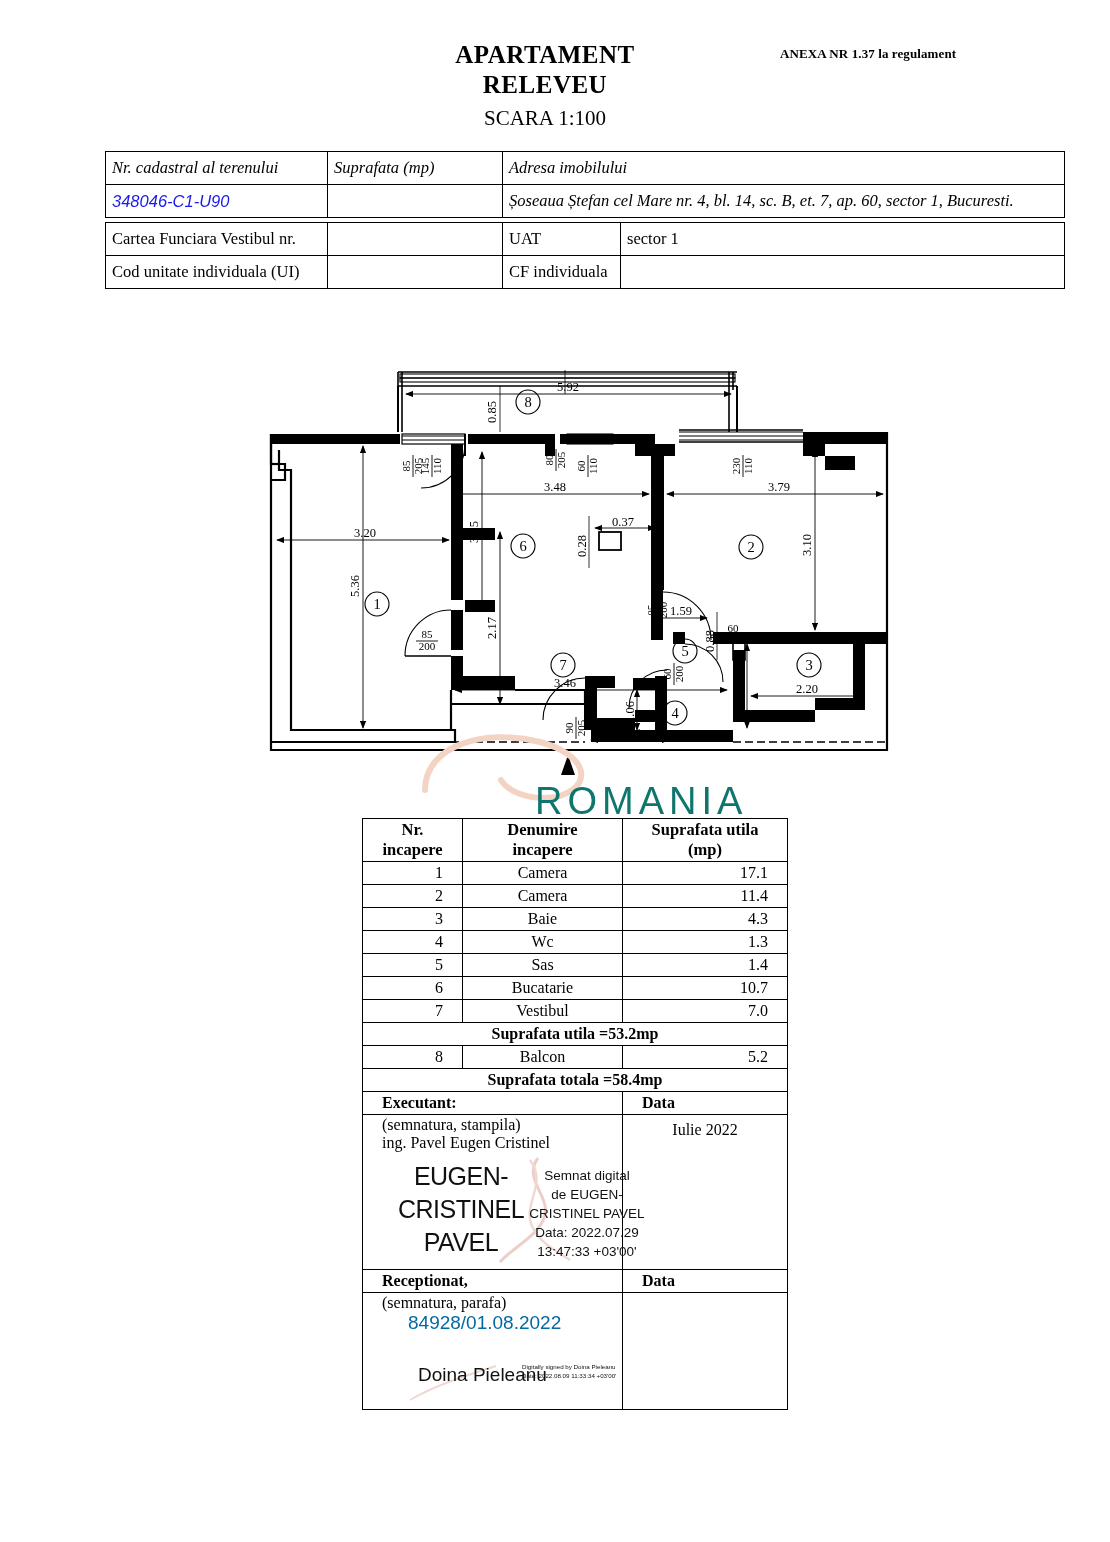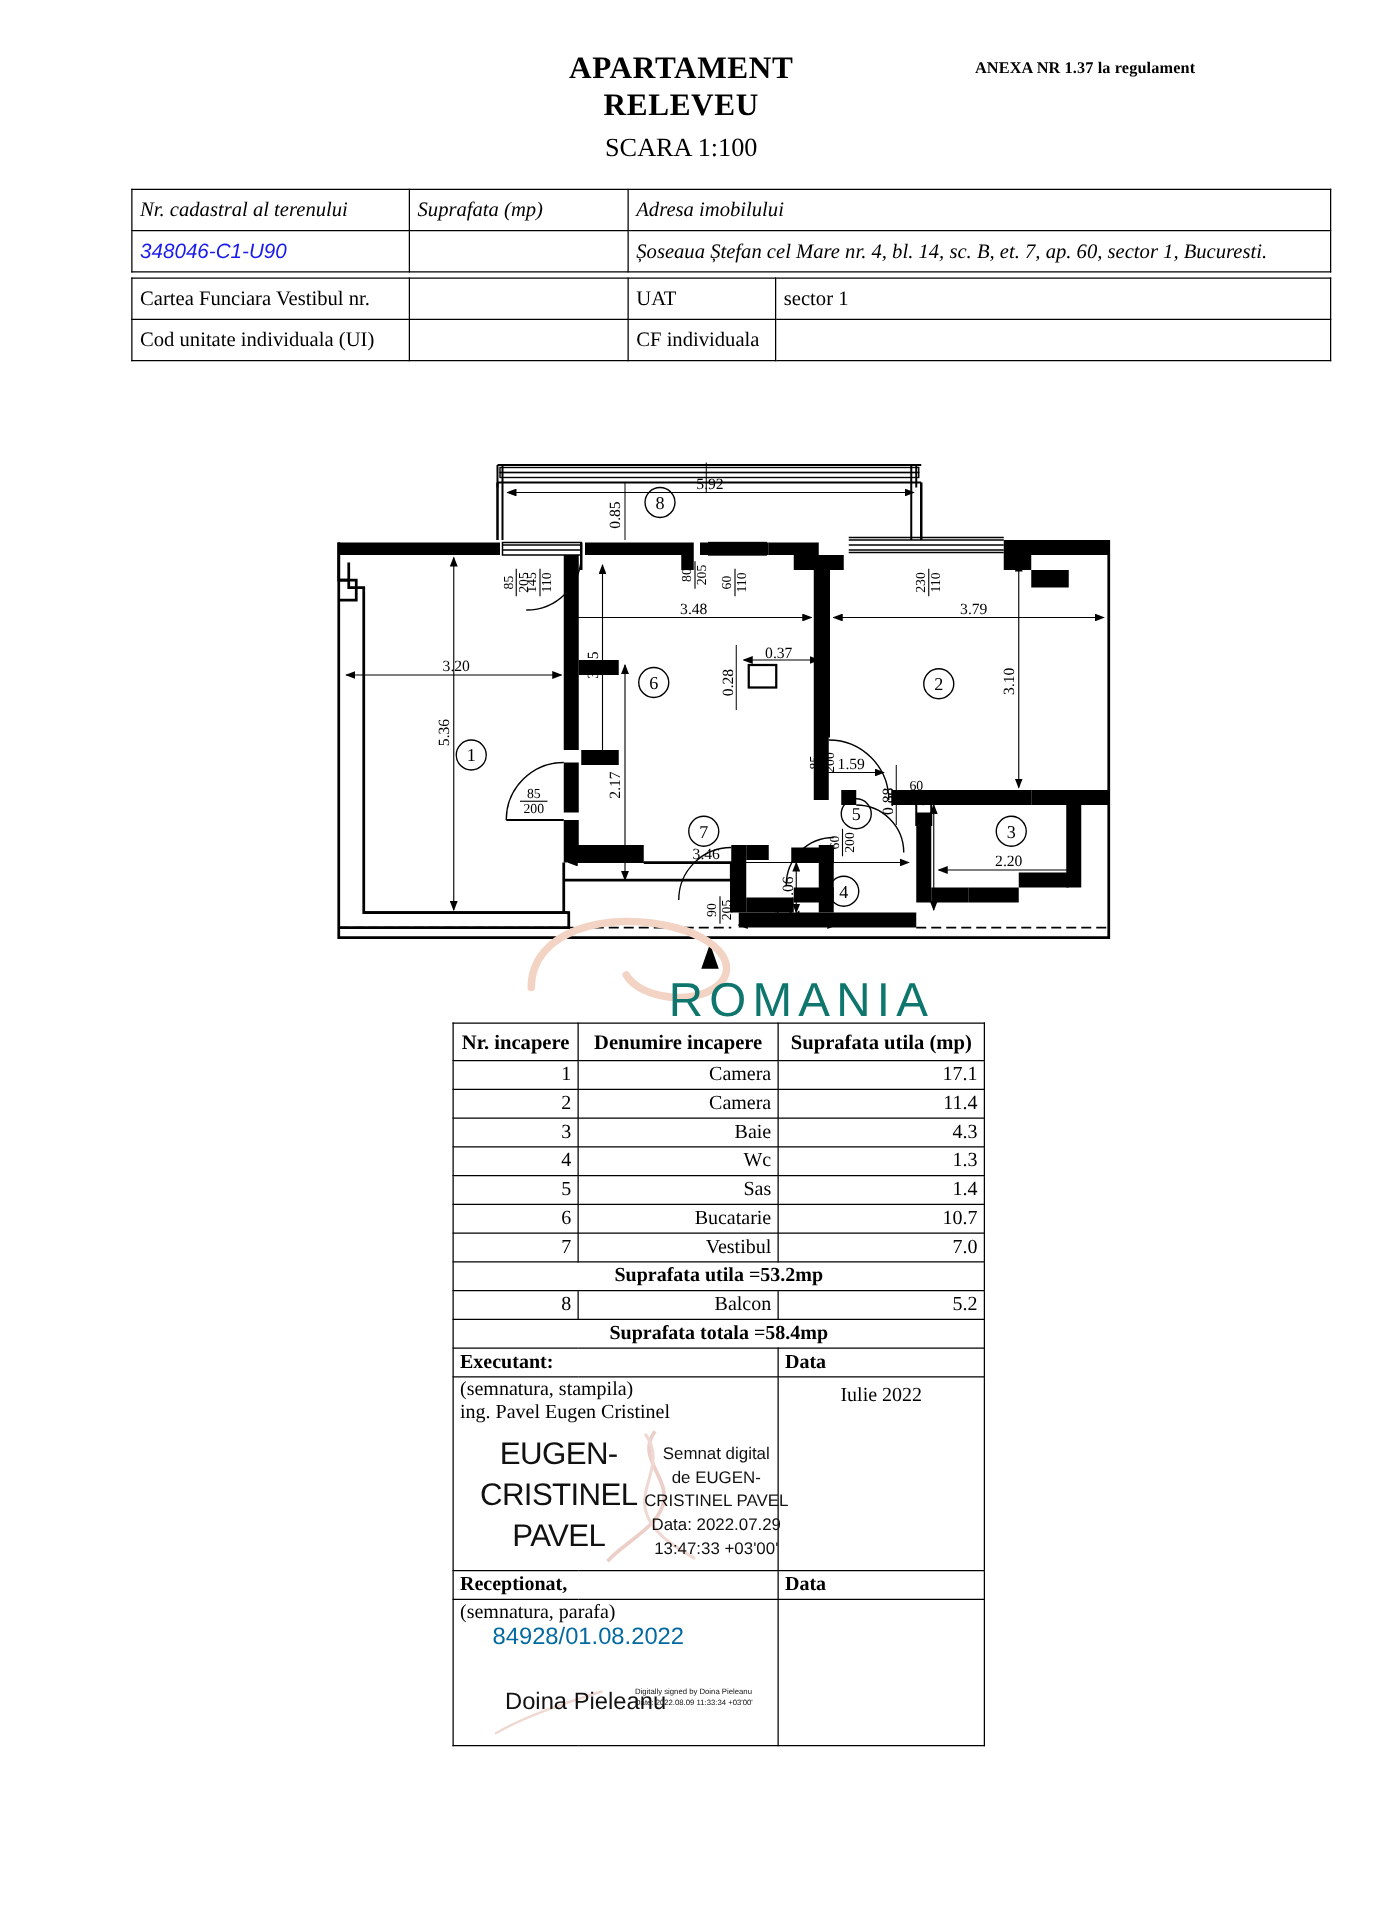--- a/index.html
+++ b/index.html
@@ -47,24 +47,24 @@
   #wm-text {
     position:absolute; left:120px; top:90px;
     font-family:"Liberation Sans", sans-serif;
     font-size:38px; letter-spacing:5px; color:#0f766e; font-weight:300;
   }
 
   
   #tbl-rooms { position:absolute; left:362px; top:818px; width:425px;
                border-collapse:collapse; table-layout:fixed; }
   #tbl-rooms td, #tbl-rooms th { border:1.4px solid #000; font-size:16px;
-            padding:1px 5px; height:23px; vertical-align:middle; }
+            padding:1px 19px; height:23px; vertical-align:middle; }
   #tbl-rooms th { font-weight:bold; text-align:center; font-size:16.5px; height:30px; }
   .c-nr { width:100px; text-align:right; }
-  .c-name { width:160px; text-align:right; }
+  .c-name { width:160px; text-align:center; }
   .c-area { width:165px; text-align:right; }
   .row-total td { font-weight:bold; text-align:center; font-size:17px; height:26px; }
   .sec-head td { font-weight:bold; font-size:17px; height:26px; }
   .exec-body td { vertical-align:top; height:auto; font-size:16px; }
   .data-cell { text-align:center; }
   .recep-num { color:#0369a1; font-family:"Liberation Sans", sans-serif;
                font-size:19px; padding-left:26px; }
 
   
   .sig-wrap { position:relative; margin-top:8px; height:108px;text-align:center; }

